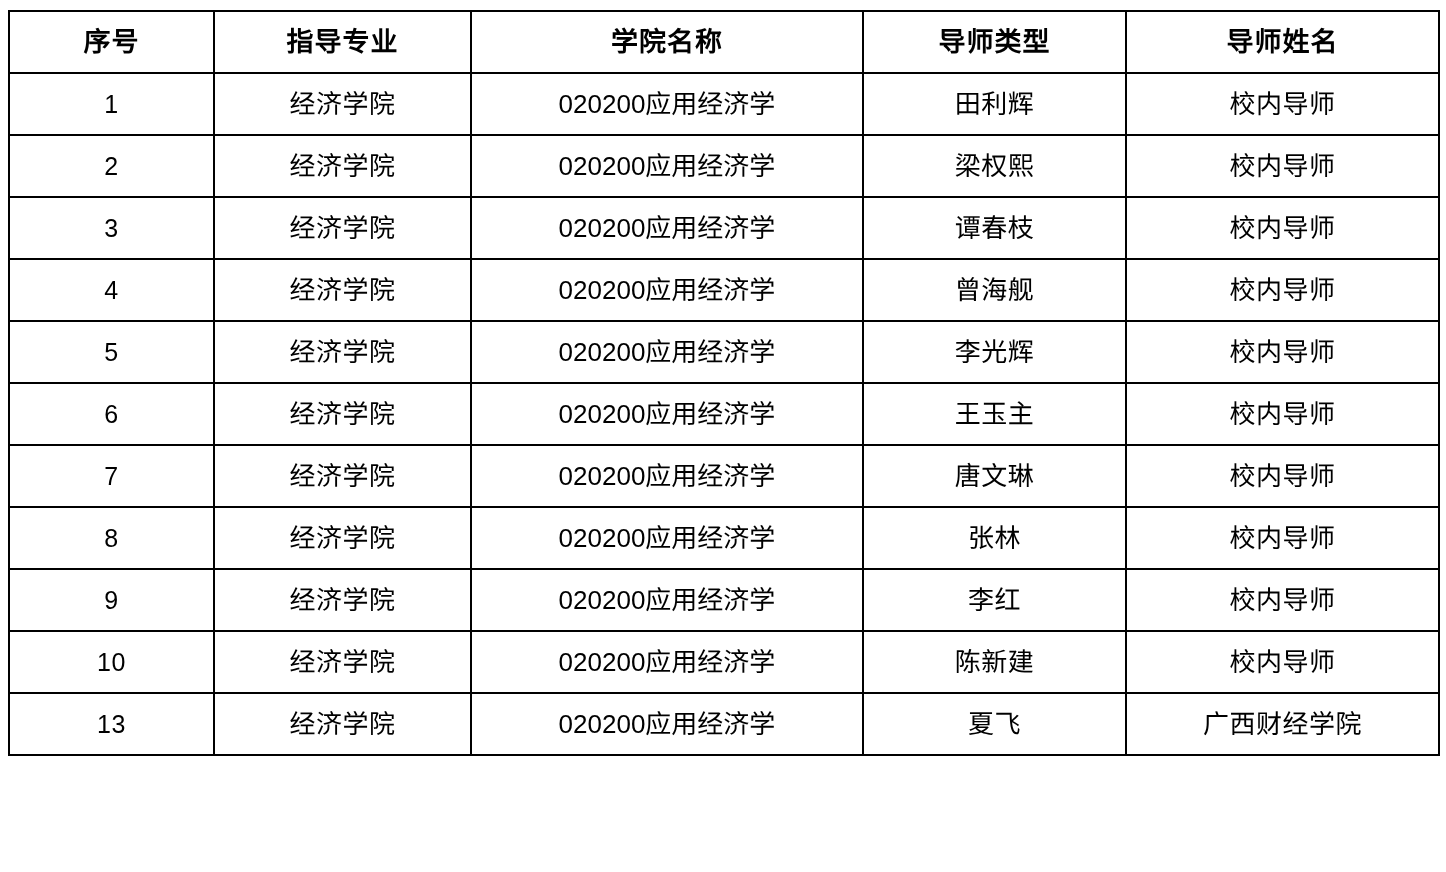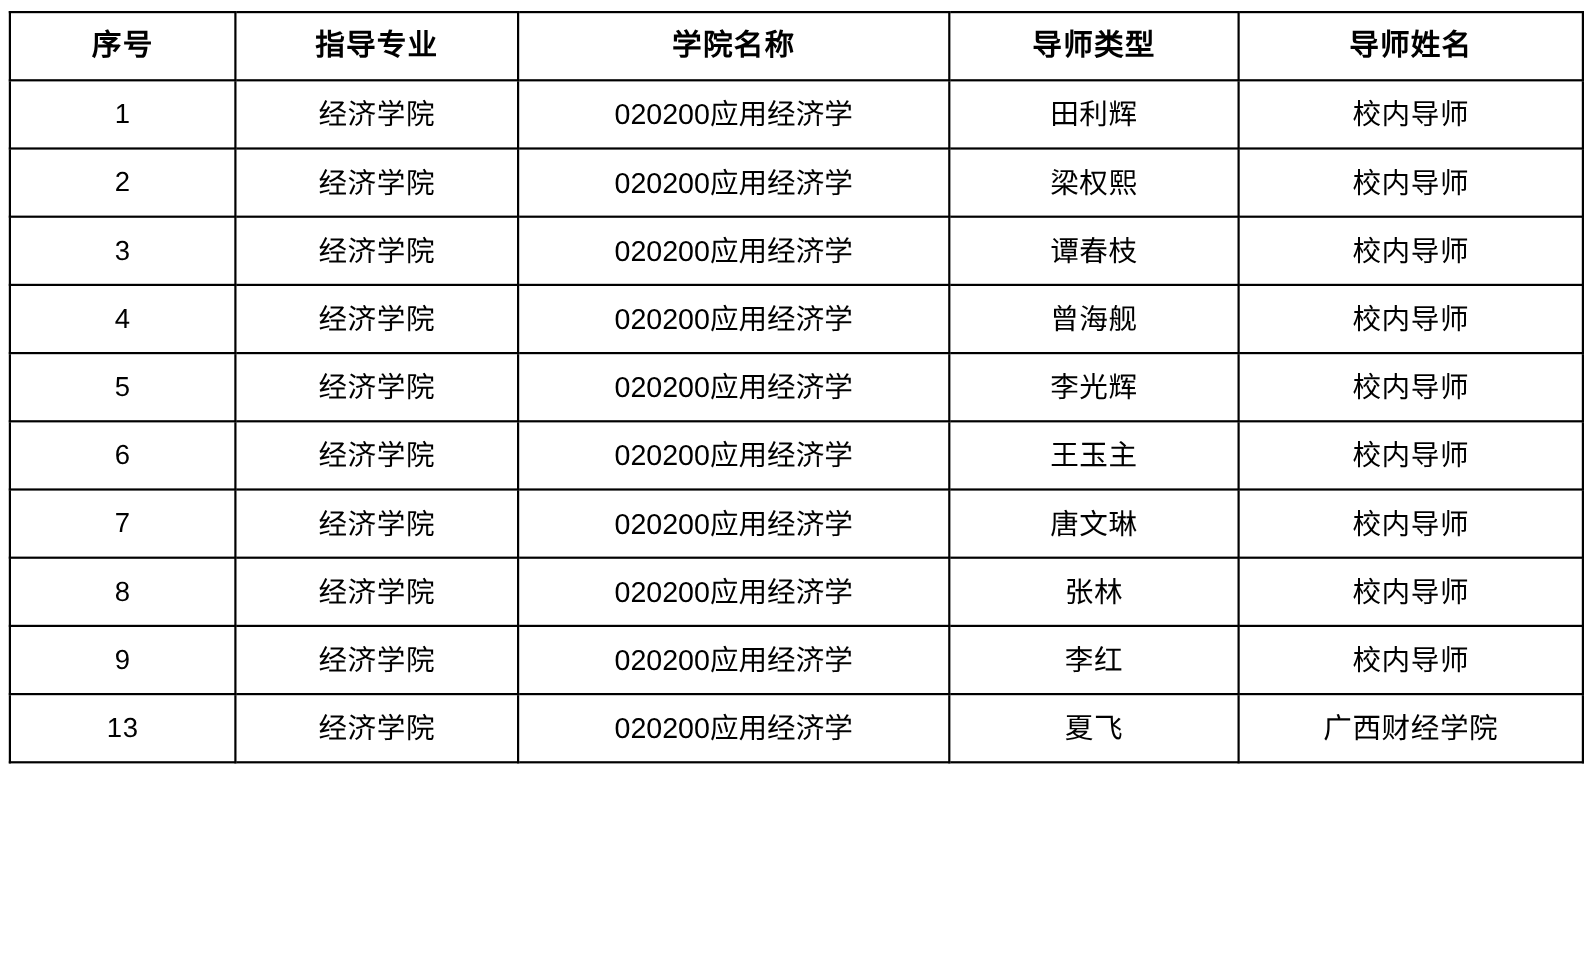--- a/index.html
+++ b/index.html
@@ -143,20 +143,27 @@
           <td class="col-type">校内导师</td>
         </tr>
         <tr>
           <td class="col-index">9</td>
           <td class="col-college">经济学院</td>
           <td class="col-major">020200应用经济学</td>
           <td class="col-name">李红</td>
           <td class="col-type">校内导师</td>
         </tr>
         <tr>
+          <td class="col-index">10</td>
+          <td class="col-college">经济学院</td>
+          <td class="col-major">020200应用经济学</td>
+          <td class="col-name">陈新建</td>
+          <td class="col-type">校内导师</td>
+        </tr>
+        <tr>
           <td class="col-index">13</td>
           <td class="col-college">经济学院</td>
           <td class="col-major">020200应用经济学</td>
           <td class="col-name">夏飞</td>
           <td class="col-type">广西财经学院</td>
         </tr>
       </tbody>
   </table>
 </div>
 

